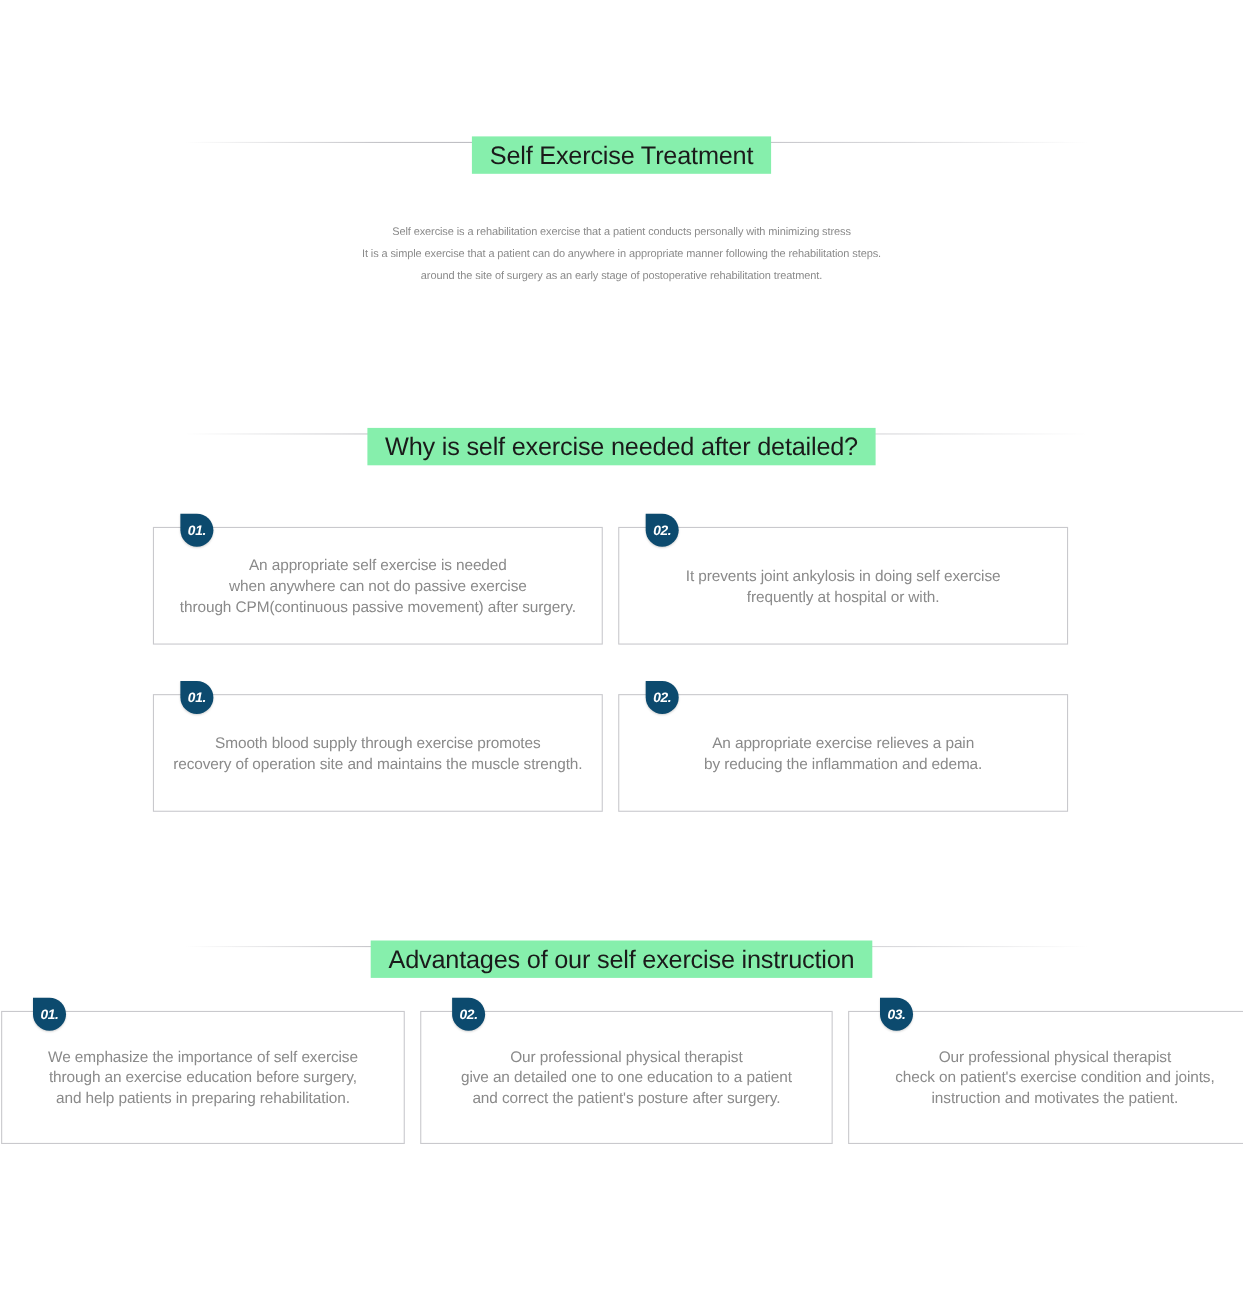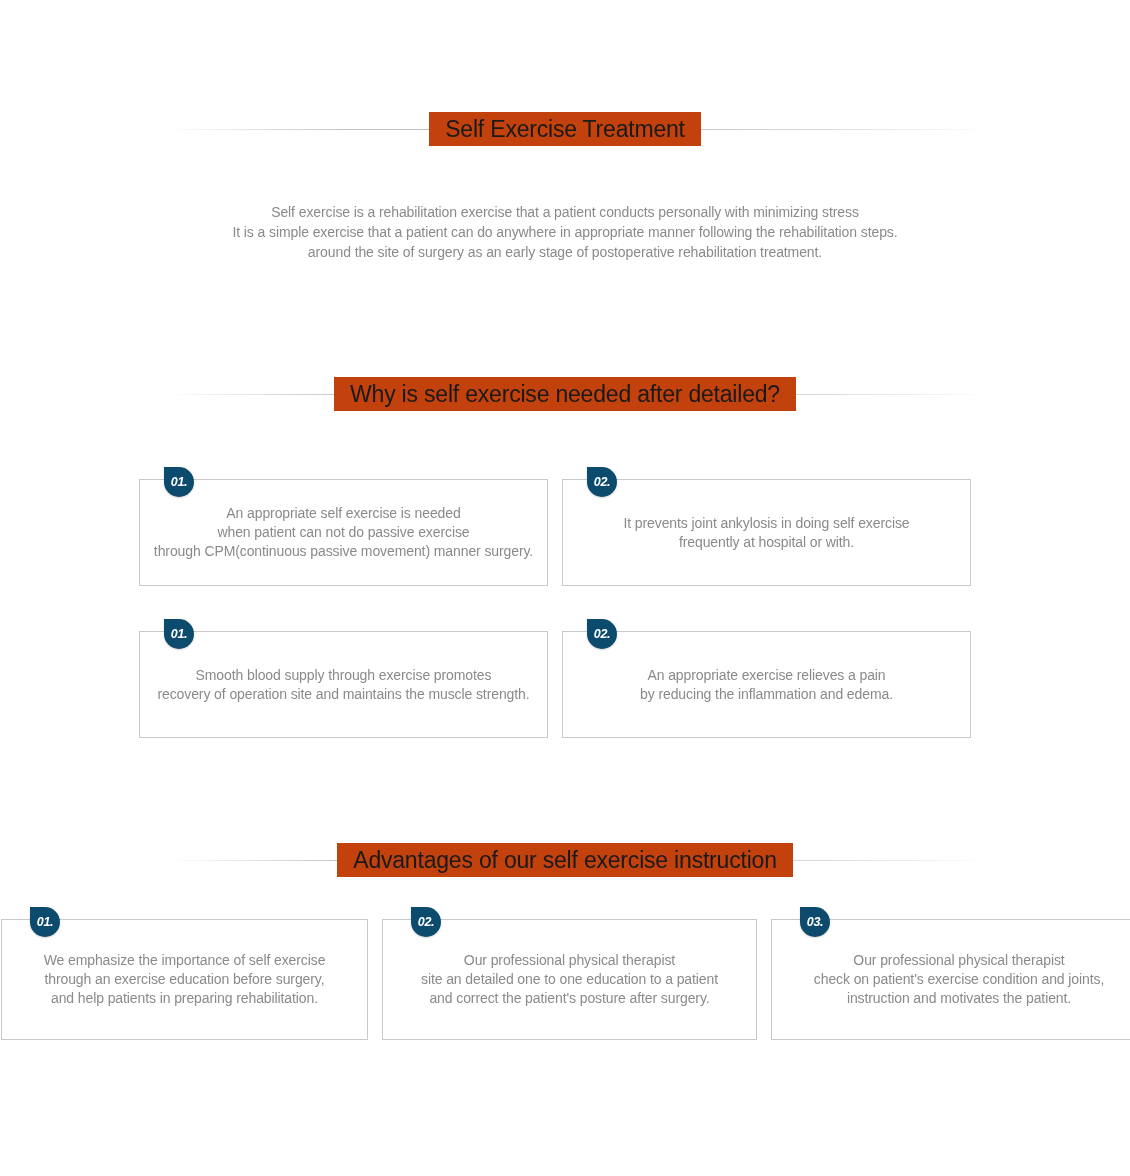--- a/index.html
+++ b/index.html
@@ -38,34 +38,34 @@
     background: linear-gradient(to right,
         rgba(190,190,195,0) 0%,
         rgba(185,185,190,0.85) 22%,
         rgba(180,180,186,1) 50%,
         rgba(190,190,195,0.55) 80%,
         rgba(200,200,205,0) 100%);
   }
   .section-head h2 {
     position: relative;
     display: inline-block;
-    margin: 0;
+    margin: 12px;
     padding: 0 16px;
-    background: #c2410c;
+    background: #86efac;
     font-size: 23px;
     font-weight: 400;
     letter-spacing: -0.2px;
     color: #1a1a1a;
     line-height: 34px;
   }
 
   
   .intro {
     text-align: center;
-    font-size: 14px;
+    font-size: 10px;
     line-height: 20px;
     color: #8a8a8a;
     letter-spacing: -0.1px;
   }
   .intro .line { display: block; white-space: nowrap; }
 
   
   .badge {
     position: absolute;
     width: 30px;
@@ -166,22 +166,22 @@
 
   <div class="sp-after-h2"></div>
 
   <div class="grid-two">
 
     <div class="cell">
       <div class="badge">01.</div>
       <div class="card">
         <div class="card-text">
           <span class="line">An appropriate self exercise is needed</span>
-          <span class="line">when patient can not do passive exercise</span>
-          <span class="line">through CPM(continuous passive movement) manner surgery.</span>
+          <span class="line">when anywhere can not do passive exercise</span>
+          <span class="line">through CPM(continuous passive movement) after surgery.</span>
         </div>
       </div>
     </div>
 
     <div class="cell">
       <div class="badge">02.</div>
       <div class="card">
         <div class="card-text">
           <span class="line">It prevents joint ankylosis in doing self exercise</span>
           <span class="line">frequently at hospital or with.</span>
@@ -231,21 +231,21 @@
           <span class="line">and help patients in preparing rehabilitation.</span>
         </div>
       </div>
     </div>
 
     <div class="cell">
       <div class="badge">02.</div>
       <div class="card">
         <div class="card-text">
           <span class="line">Our professional physical therapist</span>
-          <span class="line">site an detailed one to one education to a patient</span>
+          <span class="line">give an detailed one to one education to a patient</span>
           <span class="line">and correct the patient's posture after surgery.</span>
         </div>
       </div>
     </div>
 
     <div class="cell">
       <div class="badge">03.</div>
       <div class="card">
         <div class="card-text">
           <span class="line">Our professional physical therapist</span>

